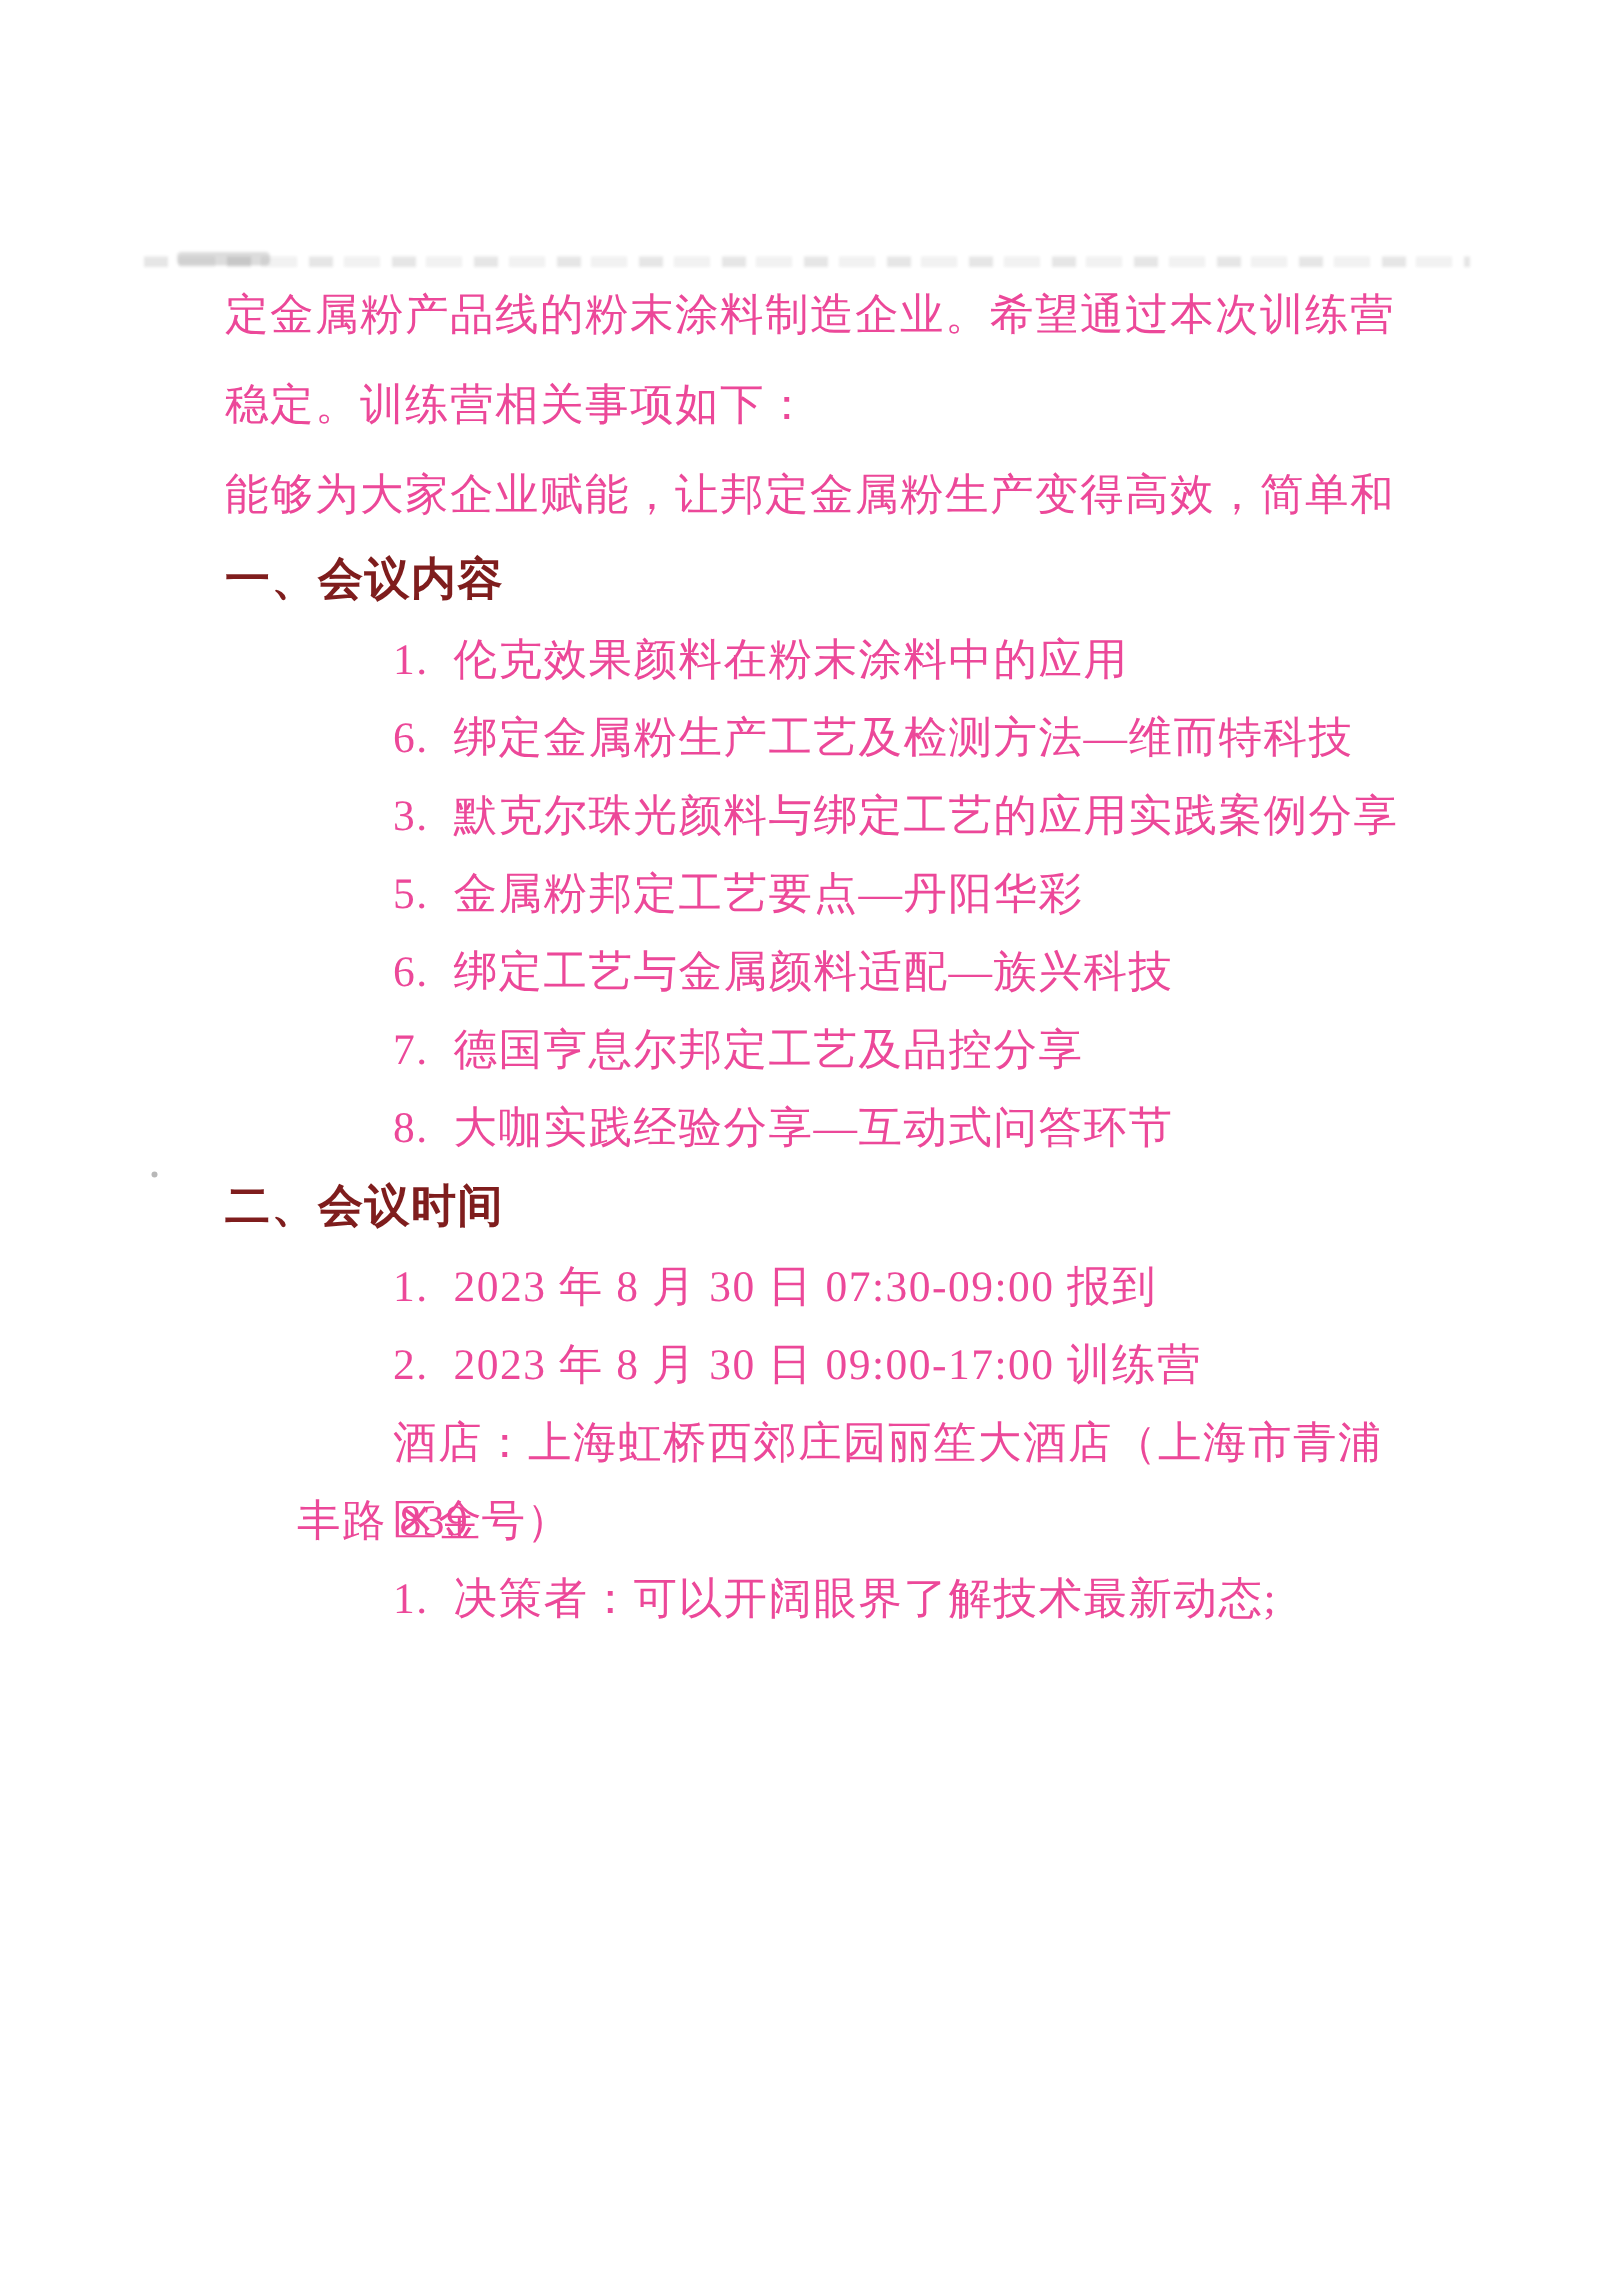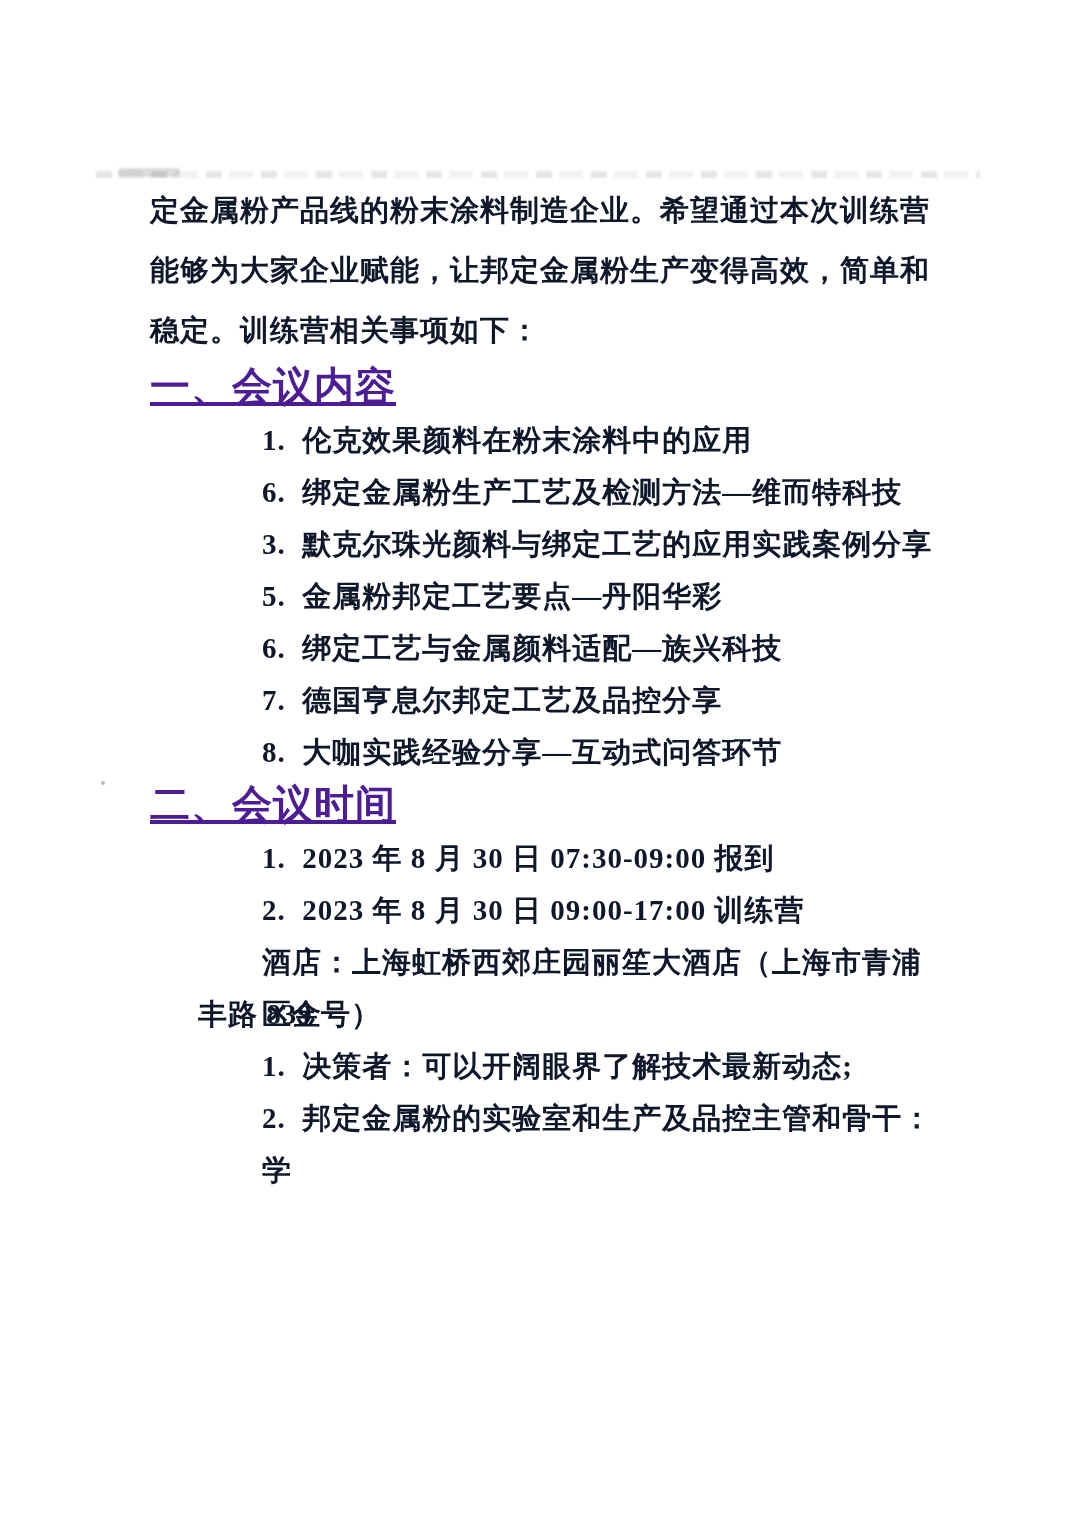--- a/index.html
+++ b/index.html
@@ -16,34 +16,33 @@
     position: absolute;
     left: 150px;
     top: 180px;
     width: 784px;
   }
   .line {
     margin: 0;
     white-space: pre-wrap;
     font-size: 29px;
     letter-spacing: 1px;
-    font-weight: 700;
-    color: #0f172a;
+    font-weight: 400;
+    color: #ec4899;
   }
   .intro-line { line-height: 60px; height: 60px; }
   .heading {
     margin: 0;
     white-space: pre-wrap;
-    font-size: 40px;
+    font-size: 30px;
     line-height: 54px;
     height: 54px;
     font-weight: 700;
     letter-spacing: 1px;
-    color: #4c1d95;
-    text-decoration: underline;
+    color: #7f1d1d;
   }
   .body-line { line-height: 52px; height: 52px; margin-left: 48px; }
   .indented { padding-left: 64px; }
   
   .scan-artifact {
     position: absolute;
     left: 96px;
     top: 171px;
     width: 884px;
     height: 7px;
@@ -81,36 +80,35 @@
 
 <div class="page">
 
   <div class="scan-artifact"></div>
   <div class="scan-smudge"></div>
   <div class="scan-speck"></div>
 
   <div class="doc">
 
     <p class="line intro-line">定金属粉产品线的粉末涂料制造企业。希望通过本次训练营</p>
+    <p class="line intro-line">稳定。训练营相关事项如下：</p>
     <p class="line intro-line">能够为大家企业赋能，让邦定金属粉生产变得高效，简单和</p>
-    <p class="line intro-line">稳定。训练营相关事项如下：</p>
 
     <h2 class="heading">一、会议内容</h2>
     <p class="line body-line indented">1.  伦克效果颜料在粉末涂料中的应用</p>
     <p class="line body-line indented">6.  绑定金属粉生产工艺及检测方法—维而特科技</p>
     <p class="line body-line indented">3.  默克尔珠光颜料与绑定工艺的应用实践案例分享</p>
     <p class="line body-line indented">5.  金属粉邦定工艺要点—丹阳华彩</p>
     <p class="line body-line indented">6.  绑定工艺与金属颜料适配—族兴科技</p>
     <p class="line body-line indented">7.  德国亨息尔邦定工艺及品控分享</p>
     <p class="line body-line indented">8.  大咖实践经验分享—互动式问答环节</p>
 
     <h2 class="heading">二、会议时间</h2>
     <p class="line body-line indented">1.  2023 年 8 月 30 日 07:30-09:00 报到</p>
     <p class="line body-line indented">2.  2023 年 8 月 30 日 09:00-17:00 训练营</p>
 
     <p class="line body-line indented">酒店：上海虹桥西郊庄园丽笙大酒店（上海市青浦区金</p>
     <p class="line body-line">丰路 839 号）</p>
 
     <p class="line body-line indented">1.  决策者：可以开阔眼界了解技术最新动态;</p>
-    <p class="line body-line indented">2.  邦定金属粉的实验室和生产及品控主管和骨干：学</p>
 
   </div>
 </div>
 
 </body></html>

